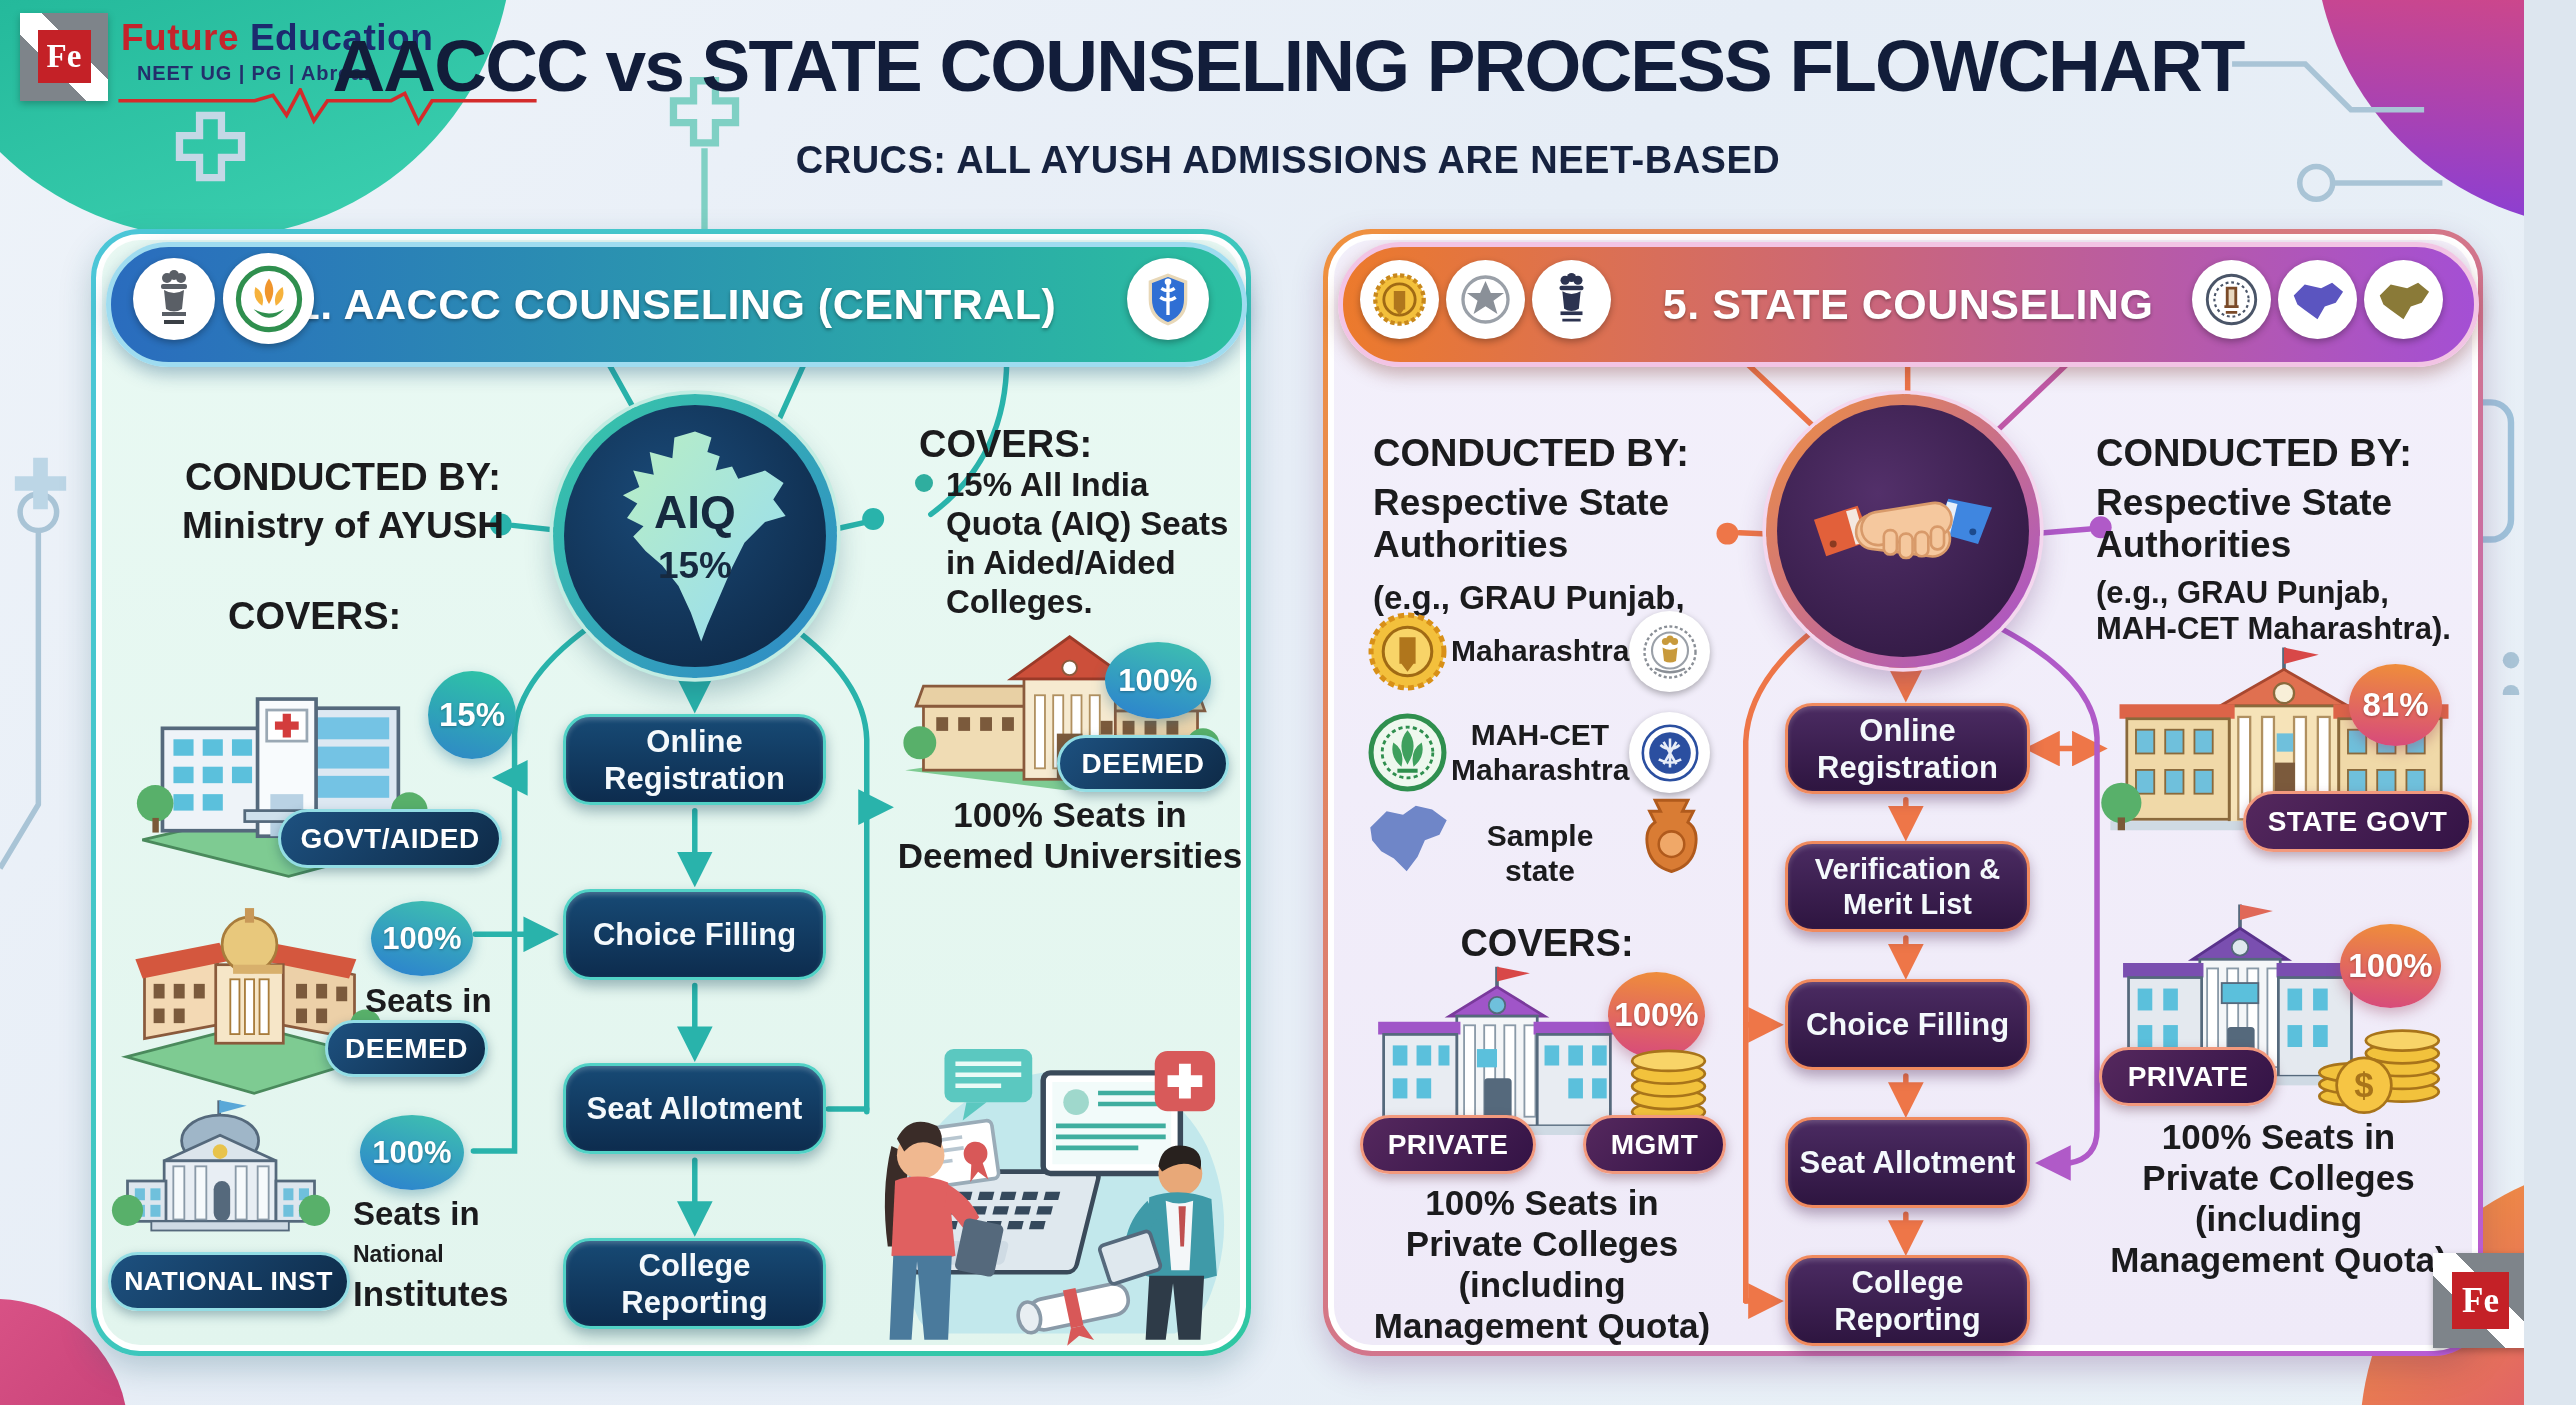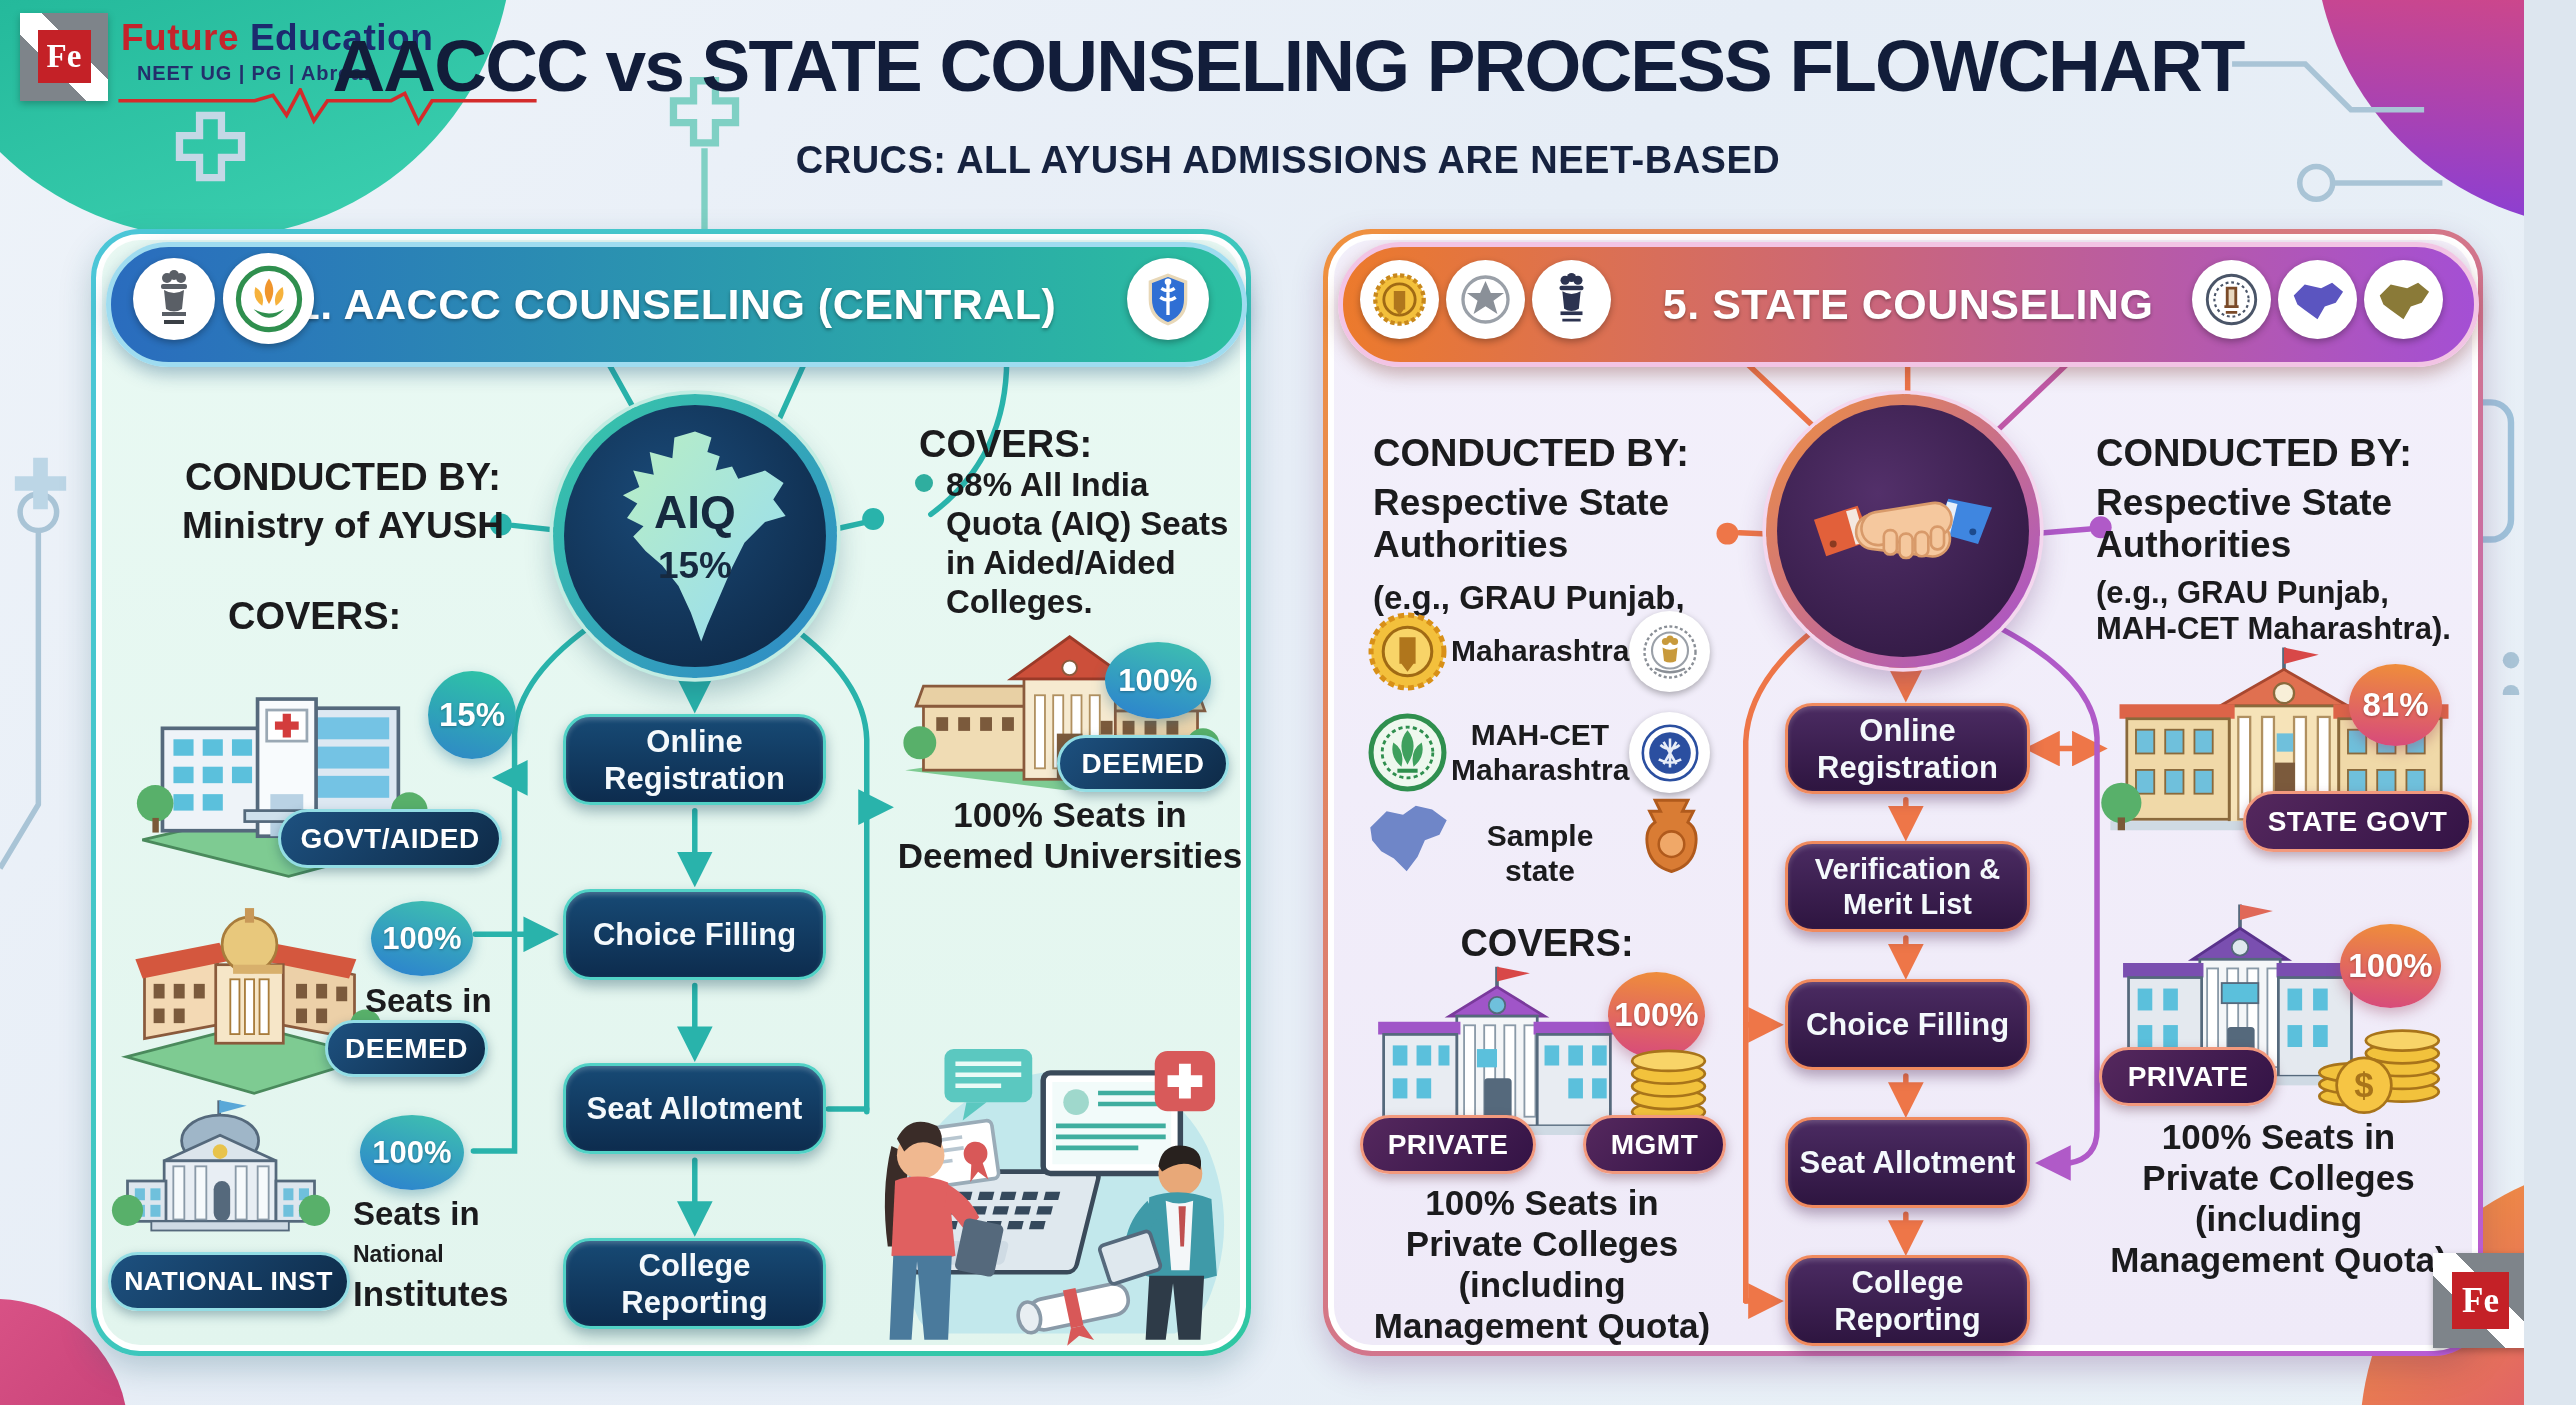--- a/index.html
+++ b/index.html
@@ -349,21 +349,21 @@
     </div>
 
     <div class="step l" style="top:485px;">Online Registration</div>
     <div class="step l" style="top:660px;">Choice Filling</div>
     <div class="step l" style="top:834px;">Seat Allotment</div>
     <div class="step l" style="top:1009px;">College Reporting</div>
 
     <div class="covers-head" style="left:828px;top:194px;">COVERS:</div>
     <div class="bullets" style="left:855px;top:236px;width:284px;">
       <span class="dot"></span>
-      <span style="display:block;">88% All India</span>
+      <span style="display:block;">15% All India</span>
       <span style="display:block;">Quota (AIQ) Seats</span>
       <span style="display:block;">in Aided/Aided</span>
       <span style="display:block;">Colleges.</span>
     </div>
 
     <svg class="abs" style="left:805px;top:395px" width="329" height="169" viewBox="0 0 360 185">
       <polygon points="10,160 180,135 350,160 185,182" fill="#7ecb92"></polygon>
       <rect x="30" y="90" width="120" height="70" fill="#f0dcb4" stroke="#8a5a3c" stroke-width="3"></rect>
       <polygon points="22,90 158,90 150,68 30,68" fill="#e8d0a4" stroke="#8a5a3c" stroke-width="3"></polygon>
       <rect x="210" y="95" width="120" height="65" fill="#ecd4ac" stroke="#8a5a3c" stroke-width="3"></rect>

